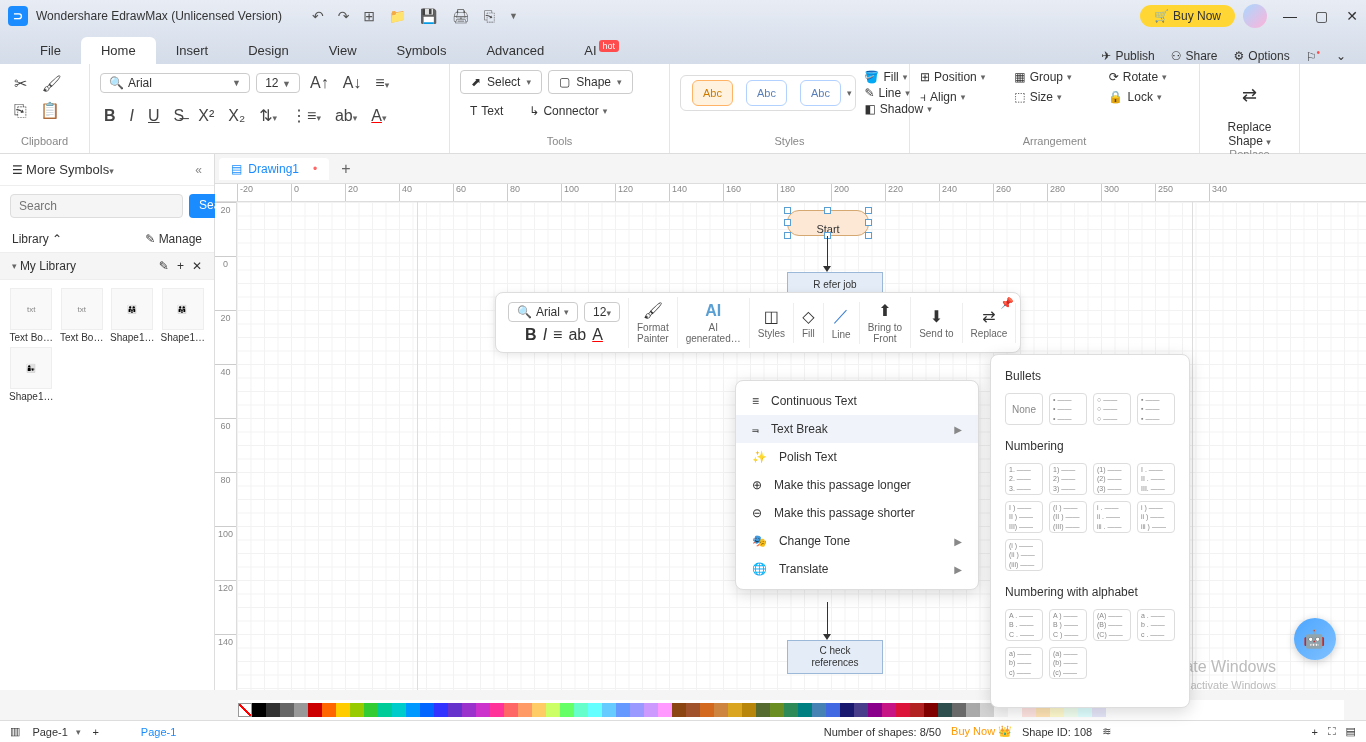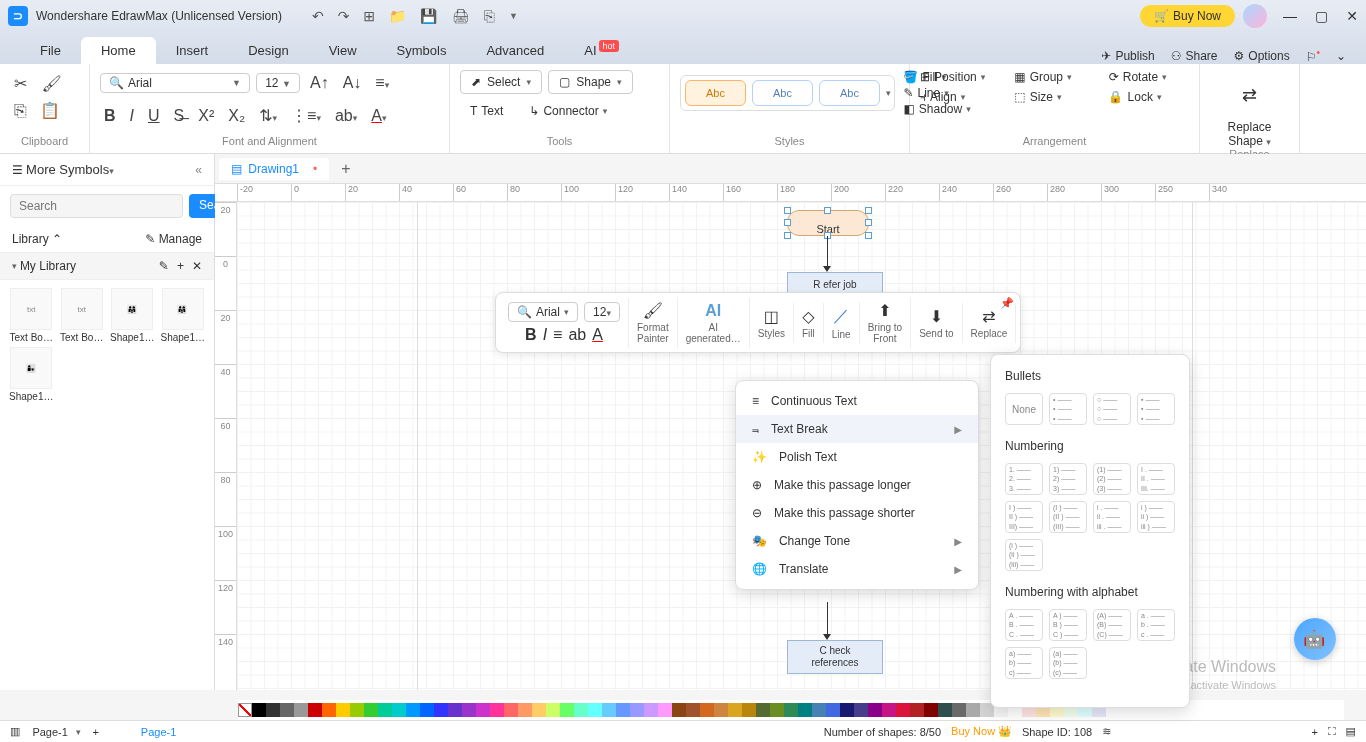--- a/index.html
+++ b/index.html
@@ -20,21 +20,21 @@
 .menubar-right { margin-left: auto; display: flex; align-items: center; gap: 16px; font-size: 12px; }
 .menubar-right-item { display: flex; align-items: center; gap: 4px; cursor: pointer; }
 .ribbon { height: 90px; background: #fff; border-bottom: 1px solid #ddd; display: flex; }
 .ribbon-group { border-right: 1px solid #e5e5e5; padding: 6px 10px; display: flex; flex-direction: column; position: relative; }
 .ribbon-group-label { font-size: 11px; color: #888; text-align: center; margin-top: auto; }
 .ribbon-row { display: flex; align-items: center; gap: 6px; }
 .ribbon-btn { padding: 4px; cursor: pointer; color: #444; font-size: 16px; border-radius: 3px; }
 .font-select { border: 1px solid #ccc; border-radius: 4px; padding: 2px 8px; font-size: 12px; display: flex; align-items: center; gap: 4px; background: #fff; }
 .font-size-sel { border: 1px solid #ccc; border-radius: 4px; padding: 2px 8px; font-size: 12px; width: 44px; text-align: center; }
 .select-dd { border: 1px solid #ccc; border-radius: 4px; padding: 4px 10px; display: flex; align-items: center; gap: 6px; font-size: 12px; }
-.style-preview { border: 1px solid #b3d1ff; border-radius: 6px; padding: 6px 20px; font-size: 11px; color: #5a7fb8; cursor: pointer; }
+.style-preview { border: 1px solid #b3d1ff; border-radius: 6px; padding: 6px 10px; font-size: 11px; color: #5a7fb8; cursor: pointer; margin-left: 7px; }
 .style-preview.active { background: #fff3e0; border-color: #ffb366; color: #cc7a00; }
 .ribbon-icon-label { display: flex; align-items: center; gap: 4px; cursor: pointer; font-size: 12px; }
 .main-area { display: flex; height: calc(742px - 154px - 30px - 22px); }
 .sidebar { width: 215px; background: #fff; border-right: 1px solid #ddd; display: flex; flex-direction: column; }
 .sidebar-header { display: flex; align-items: center; padding: 8px 12px; border-bottom: 1px solid #eee; }
 .sidebar-title { font-size: 13px; font-weight: 500; }
 .collapse-icon { margin-left: auto; color: #888; cursor: pointer; }
 .search-row { display: flex; padding: 8px 10px; gap: 6px; }
 .search-input { flex: 1; border: 1px solid #ddd; border-radius: 4px; padding: 4px 8px; background: #f5f5f5; font-size: 12px; }
 .search-btn { background: #1a8cff; color: #fff; border-radius: 4px; padding: 4px 10px; font-size: 12px; cursor: pointer; }
@@ -170,21 +170,20 @@
       <span class="ribbon-btn"><i>I</i></span>
       <span class="ribbon-btn"><u>U</u></span>
       <span class="ribbon-btn">S̶</span>
       <span class="ribbon-btn">X²</span>
       <span class="ribbon-btn">X₂</span>
       <span class="ribbon-btn">⇅<span class="small-arrow">▾</span></span>
       <span class="ribbon-btn">⋮≡<span class="small-arrow">▾</span></span>
       <span class="ribbon-btn">ab<span class="small-arrow">▾</span></span>
       <span class="ribbon-btn"><u style="text-decoration-color:red">A</u><span class="small-arrow">▾</span></span>
     </div>
-    <div class="ribbon-group-label">Font and Alignment</div>
   </div>
   <div class="ribbon-group" style="width:220px">
     <div class="ribbon-row" style="margin-bottom:6px">
       <div class="select-dd">
           <span>⬈</span>
           <span>Select</span>
           <span class="small-arrow">▾</span>
         </div>
       <div class="select-dd">
           <span>▢</span>

